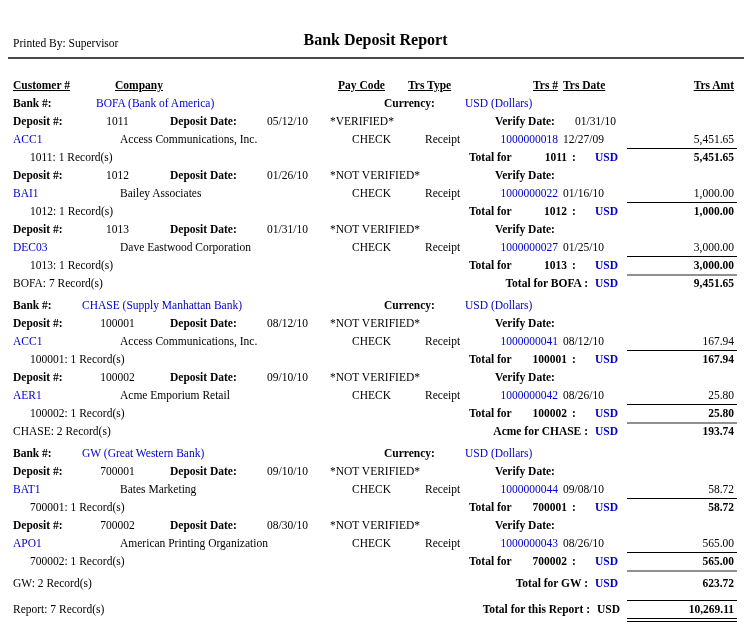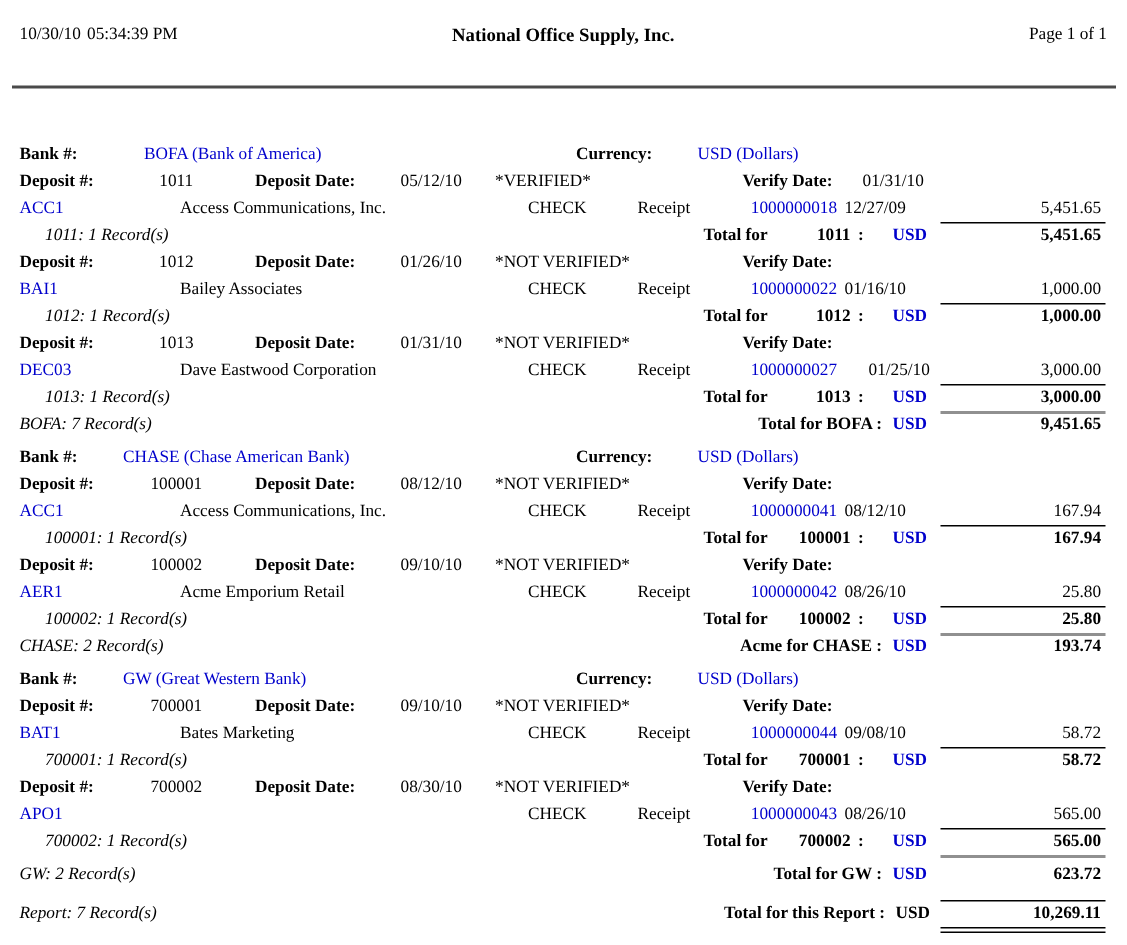--- a/index.html
+++ b/index.html
@@ -3,48 +3,55 @@
 <meta charset="utf-8">
 <style>
   html,body { margin:0; padding:0; background:#ffffff; }
   .page {
     position:relative; width:751px; height:630px; background:#ffffff;
     font-family:"Liberation Serif", serif; font-size:11.5px; color:#000;
     overflow:hidden;
   }
   .page span { position:absolute; white-space:nowrap; line-height:14px; }
   .b { font-weight:bold; }
-  .i { font-style:italic; }
+  .i { }
   .blue { color:#0000CC; }
   .row { position:absolute; left:0; width:751px; height:16px; }
   .hdr span { font-weight:bold; text-decoration:underline; }
   .amt { left:620px; width:114px; text-align:right; }
   .trsn { left:460px; width:98px; text-align:right; }
   .depn { left:85px; width:65px; text-align:center; }
   .totn { left:470px; width:97px; text-align:right; }
   .toprule { position:absolute; left:8px; width:736px; height:0; border-top:2px solid #4a4a4a; }
   .tline { position:absolute; left:627px; width:110px; height:0; border-top:1px solid #000; }
   .gline { position:absolute; left:627px; width:110px; height:0; border-top:2px solid #909090; }
   .title { left:0; right:0; text-align:center; font-weight:bold; font-size:16px; }
   .coname { left:0; right:0; text-align:center; font-weight:bold; font-size:12.5px; }
   .pageno { right:13px; }
 </style>
 </head>
 <body>
 
 <div class="page">
 
-  <div class="row" style="top:16px">
-    <span style="left:13px">10/30/10</span>
-    <span style="left:58px">05:34:39 PM</span>
-    <span class="coname">National Office Supply, Inc.</span>
-    <span class="pageno">Page 1 of 1</span>
+  <div class="row" style="top:36px">
+    <span style="left:13px">Printed By: Supervisor</span>
+    <span class="title" style="top:-3px">Bank Deposit Report</span>
   </div>
   <div class="toprule" style="top:57px"></div>
 
+  <div class="row hdr" style="top:78px">
+    <span style="left:13px">Customer #</span>
+    <span style="left:115px">Company</span>
+    <span style="left:338px">Pay Code</span>
+    <span style="left:408px">Trs Type</span>
+    <span style="left:505px;width:53px;text-align:right">Trs #</span>
+    <span style="left:563px">Trs Date</span>
+    <span class="amt">Trs Amt</span>
+  </div>
 
   <div class="row" style="top:96px">
     <span class="b" style="left:13px">Bank #:</span>
     <span class="blue" style="left:96px">BOFA (Bank of America)</span>
     <span class="b" style="left:384px">Currency:</span>
     <span class="blue" style="left:465px">USD (Dollars)</span>
   </div>
 
   <div class="row" style="top:114px">
     <span class="b" style="left:13px">Deposit #:</span>
@@ -110,21 +117,21 @@
     <span style="left:330px">*NOT VERIFIED*</span>
     <span class="b" style="left:495px">Verify Date:</span>
     <span style="left:575px"></span>
   </div>
   <div class="row" style="top:240px">
     <span class="blue" style="left:13px">DEC03</span>
     <span style="left:120px">Dave Eastwood Corporation</span>
     <span style="left:352px">CHECK</span>
     <span style="left:425px">Receipt</span>
     <span class="blue trsn">1000000027</span>
-    <span style="left:579px">01/25/10</span>
+    <span style="left:563px">01/25/10</span>
     <span class="amt">3,000.00</span>
   </div>
   <div class="tline" style="top:256px"></div>
   <div class="row" style="top:258px">
     <span class="i" style="left:30px">1013: 1 Record(s)</span>
     <span class="b" style="left:469px">Total for</span>
     <span class="b totn">1013</span>
     <span class="b" style="left:572px">:</span>
     <span class="b blue" style="left:595px">USD</span>
     <span class="amt b">3,000.00</span>
@@ -133,21 +140,21 @@
   <div class="gline" style="top:274px"></div>
   <div class="row" style="top:276px">
     <span class="i" style="left:13px">BOFA: 7 Record(s)</span>
     <span class="b" style="right:163px">Total for BOFA :</span>
     <span class="b blue" style="left:595px">USD</span>
     <span class="amt b">9,451.65</span>
   </div>
 
   <div class="row" style="top:298px">
     <span class="b" style="left:13px">Bank #:</span>
-    <span class="blue" style="left:82px">CHASE (Chase American Bank)</span>
+    <span class="blue" style="left:82px">CHASE (Supply Manhattan Bank)</span>
     <span class="b" style="left:384px">Currency:</span>
     <span class="blue" style="left:465px">USD (Dollars)</span>
   </div>
 
   <div class="row" style="top:316px">
     <span class="b" style="left:13px">Deposit #:</span>
     <span class="depn">100001</span>
     <span class="b" style="left:170px">Deposit Date:</span>
     <span style="left:267px">08/12/10</span>
     <span style="left:330px">*NOT VERIFIED*</span>
@@ -248,20 +255,21 @@
     <span class="b" style="left:13px">Deposit #:</span>
     <span class="depn">700002</span>
     <span class="b" style="left:170px">Deposit Date:</span>
     <span style="left:267px">08/30/10</span>
     <span style="left:330px">*NOT VERIFIED*</span>
     <span class="b" style="left:495px">Verify Date:</span>
     <span style="left:575px"></span>
   </div>
   <div class="row" style="top:536px">
     <span class="blue" style="left:13px">APO1</span>
+    <span style="left:120px">American Printing Organization</span>
     <span style="left:352px">CHECK</span>
     <span style="left:425px">Receipt</span>
     <span class="blue trsn">1000000043</span>
     <span style="left:563px">08/26/10</span>
     <span class="amt">565.00</span>
   </div>
   <div class="tline" style="top:552px"></div>
   <div class="row" style="top:554px">
     <span class="i" style="left:30px">700002: 1 Record(s)</span>
     <span class="b" style="left:469px">Total for</span>

